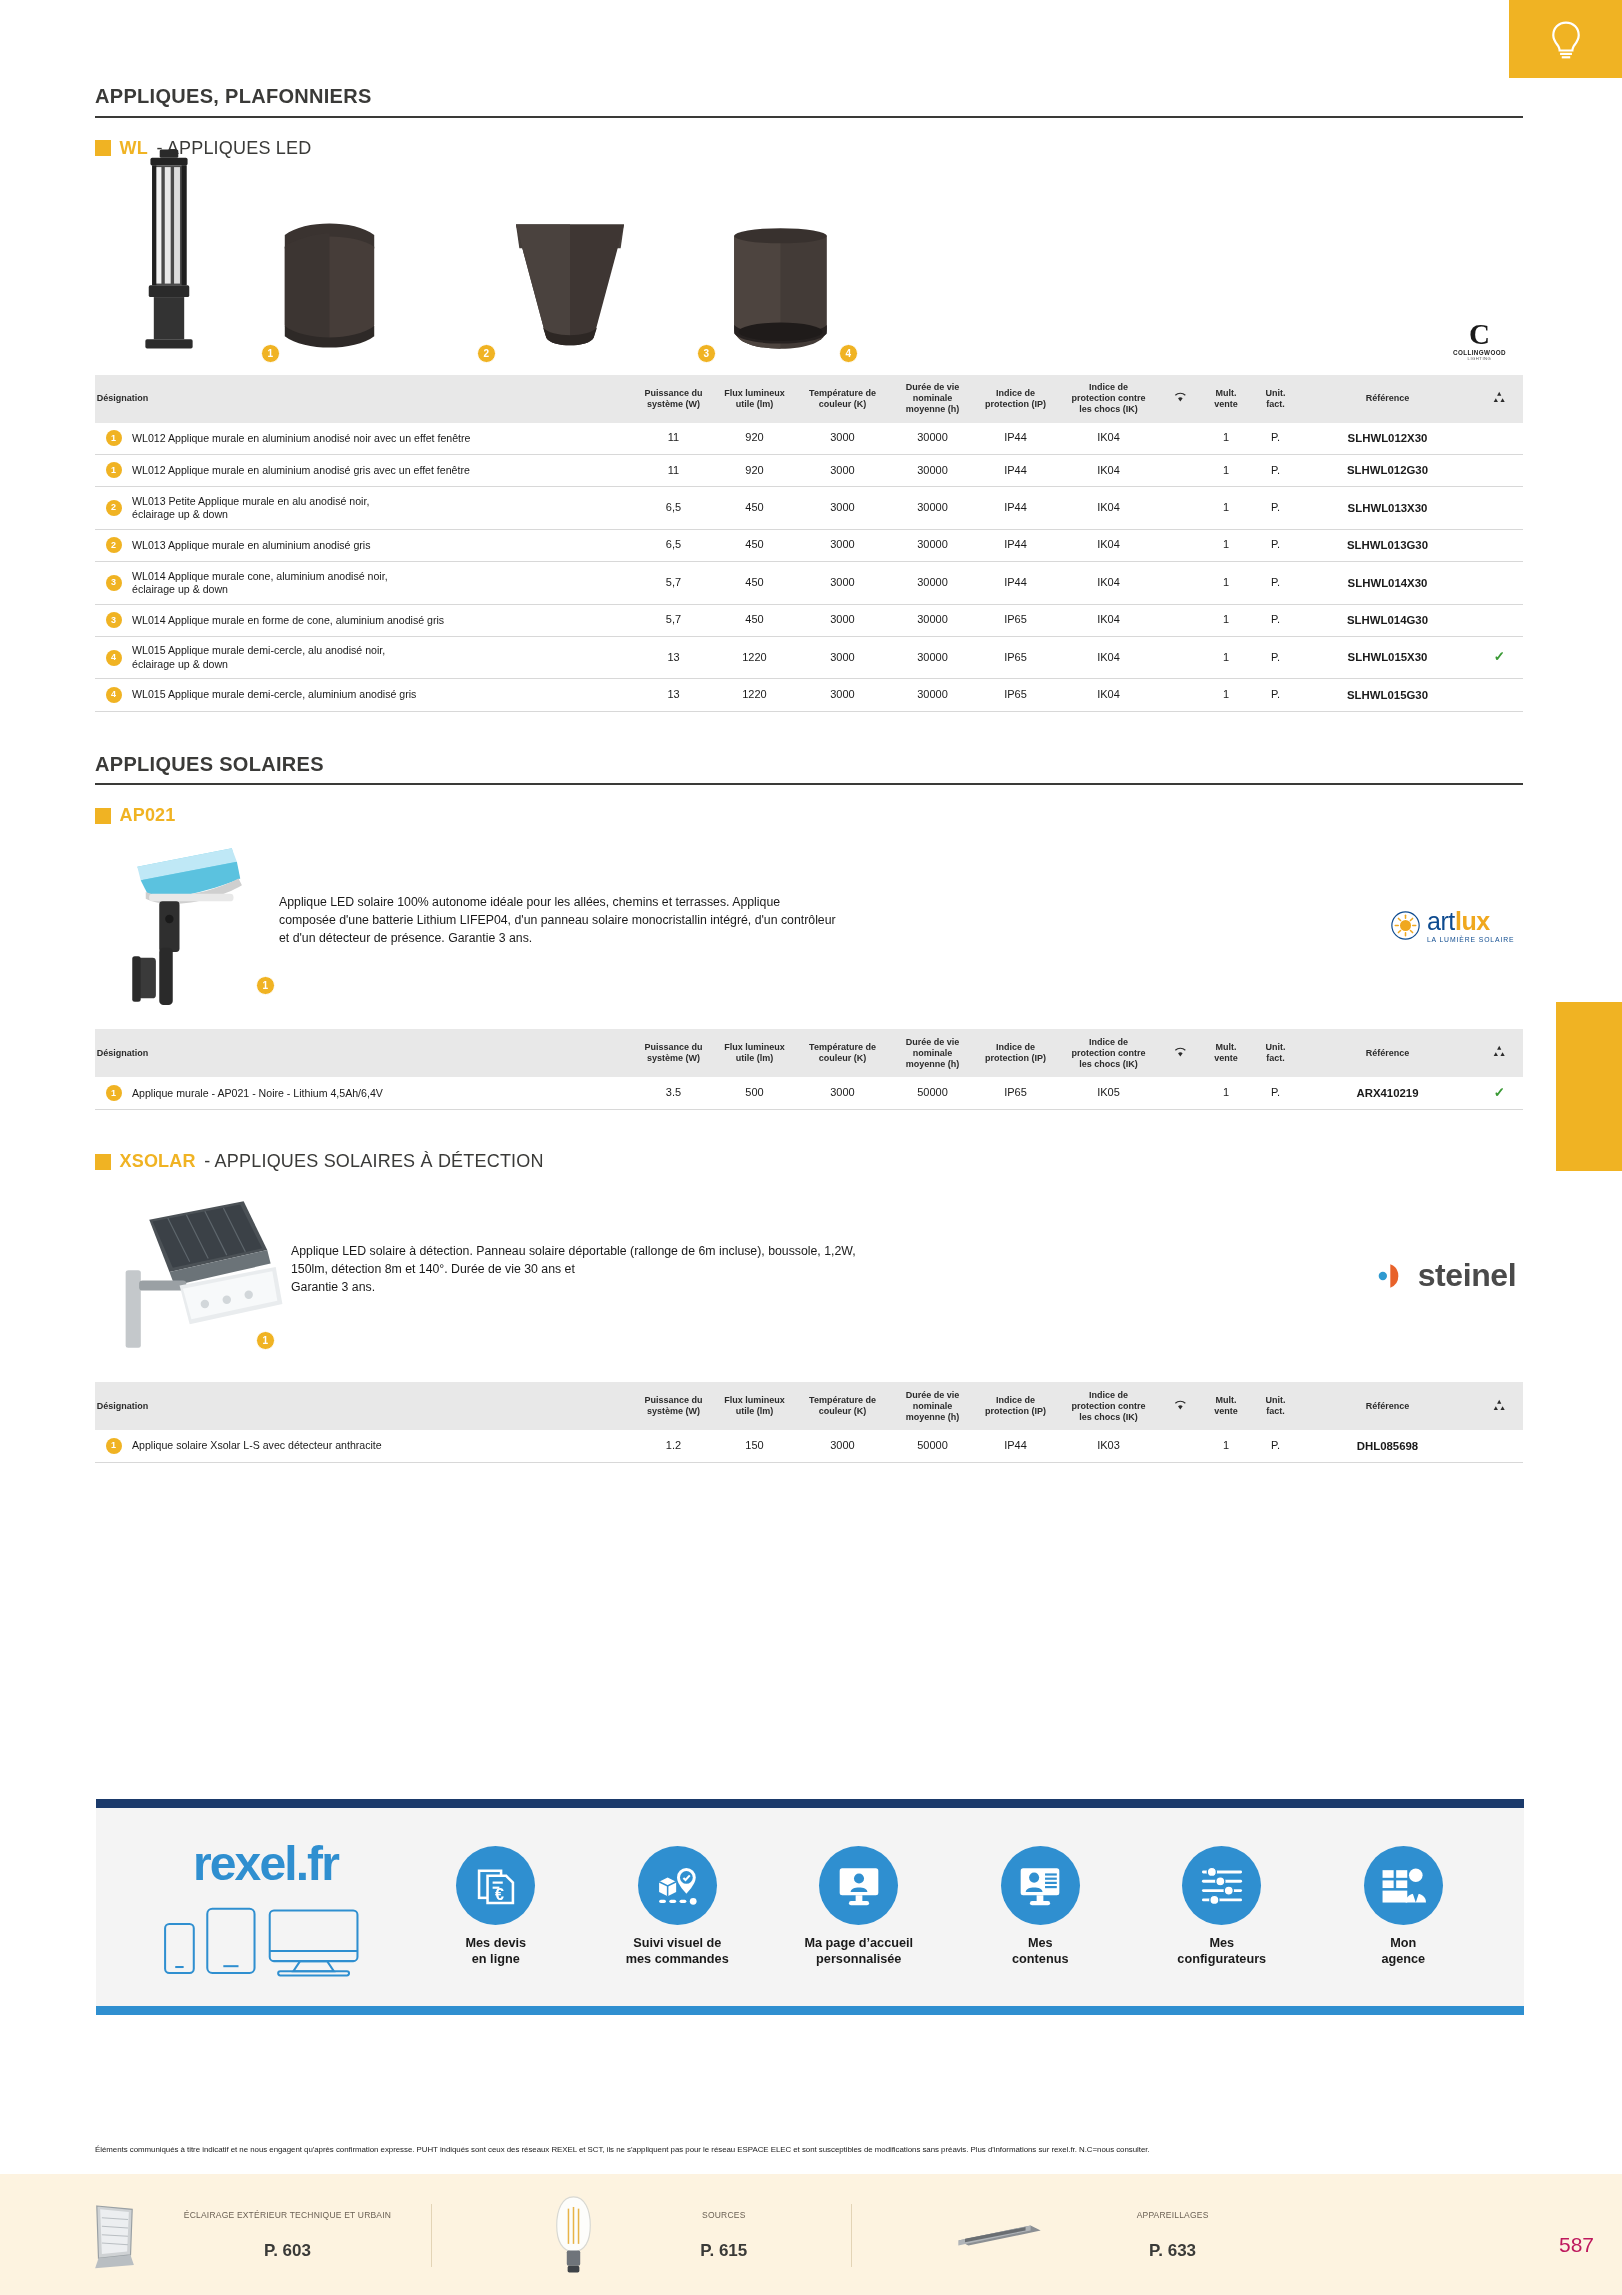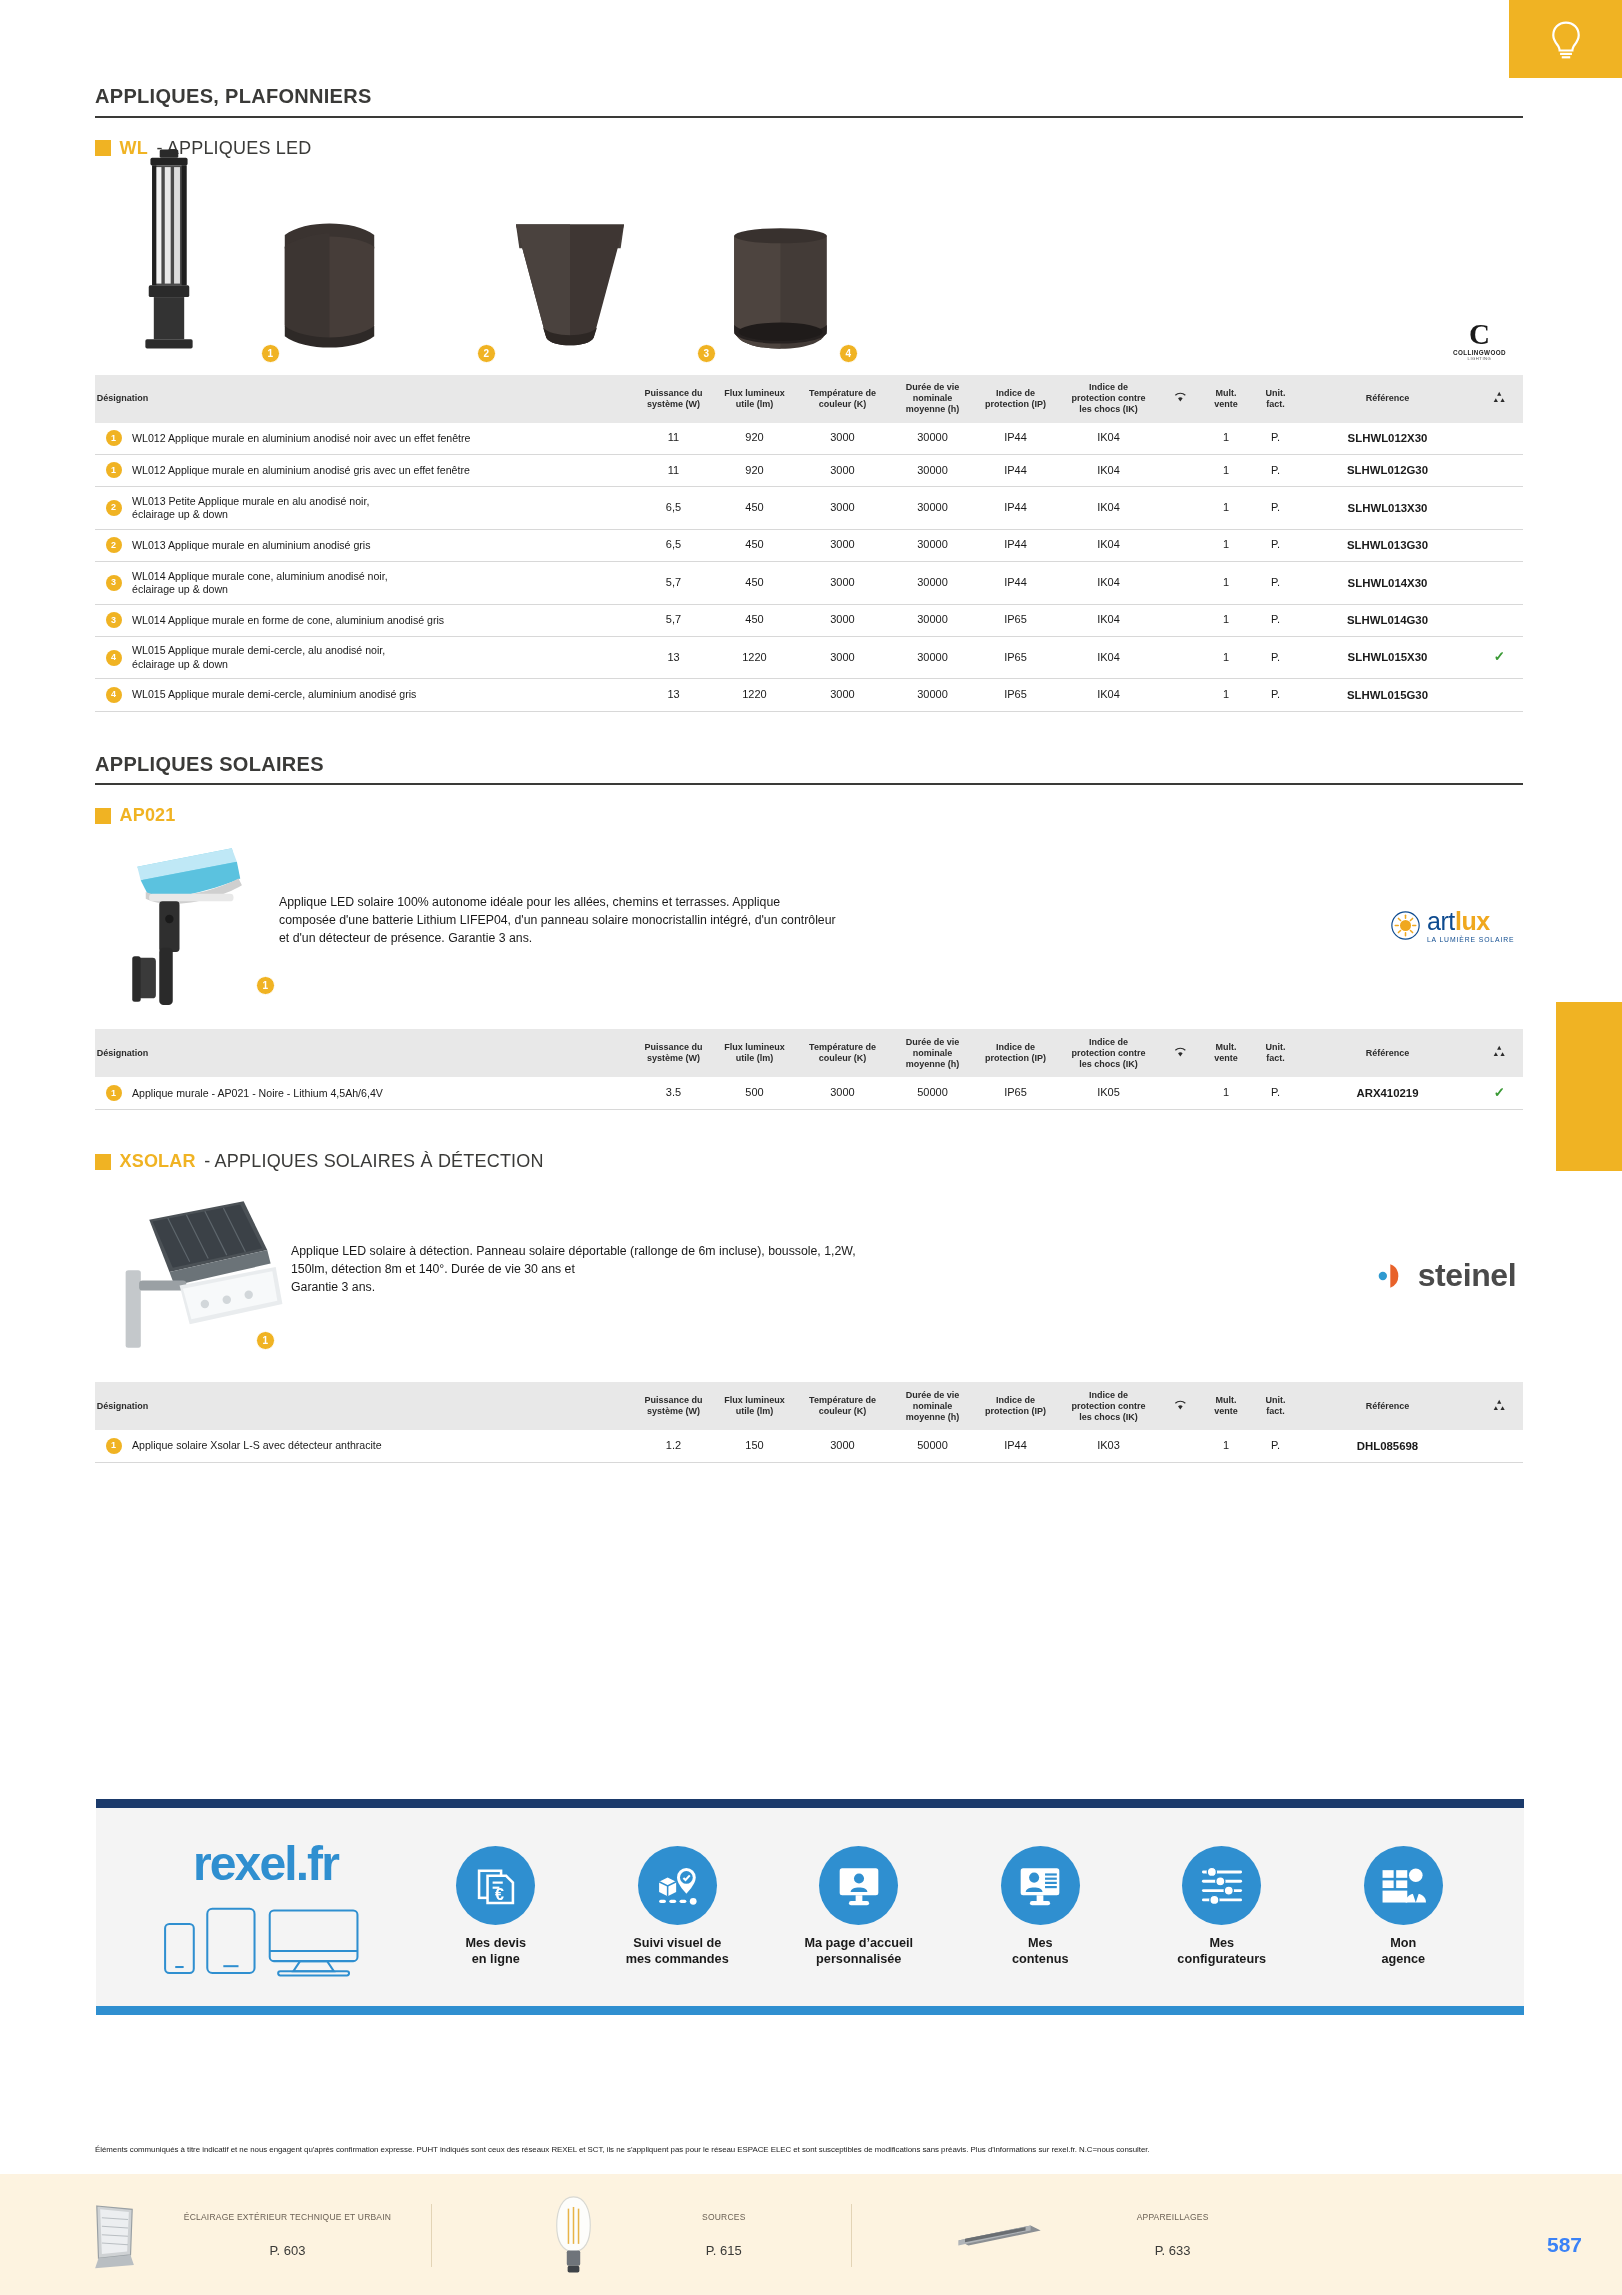--- a/index.html
+++ b/index.html
@@ -118,24 +118,24 @@
 
   
   .botnav {
     position: absolute; left: 0; top: 2174px; width: 1623px; height: 122px;
     background: #fdf3e0; display: flex; align-items: center;
   }
   .botnav-cell { display: flex; align-items: center; height: 100%; }
   .botnav-sep { width: 0.8px; height: 63px; background: #e3d4b6; }
   .botnav-txt { text-align: center; }
   .botnav-title { font-size: 8.5px; color: #6b6155; letter-spacing: 0.2px; }
-  .botnav-page { font-size: 13px; font-weight: normal; color: #3a3a38; margin-top: 21px; }
+  .botnav-page { font-size: 17px; font-weight: bold; color: #3a3a38; margin-top: 21px; }
   .pagenum {
-    position: absolute; right: 41px; top: 2233px;
-    font-size: 21px; font-weight: bold; color: #3b82f6;
+    position: absolute; right: 29px; top: 2233px;
+    font-size: 21px; font-weight: normal; color: #be185d;
   }
 </style>
 </head>
 <body>
 
 <div class="page">
 
   <div class="top-tab">
     <svg viewBox="0 0 40 46">
       <path d="M20 3 C11 3 5 10 5 18 c0 6 4 10 6 13 1 2 1.5 4 1.5 5 h15 c0-1 .5-3 1.5-5 2-3 6-7 6-13 C35 10 29 3 20 3 Z" fill="none" stroke="#ffffff" stroke-width="2.6"></path>

